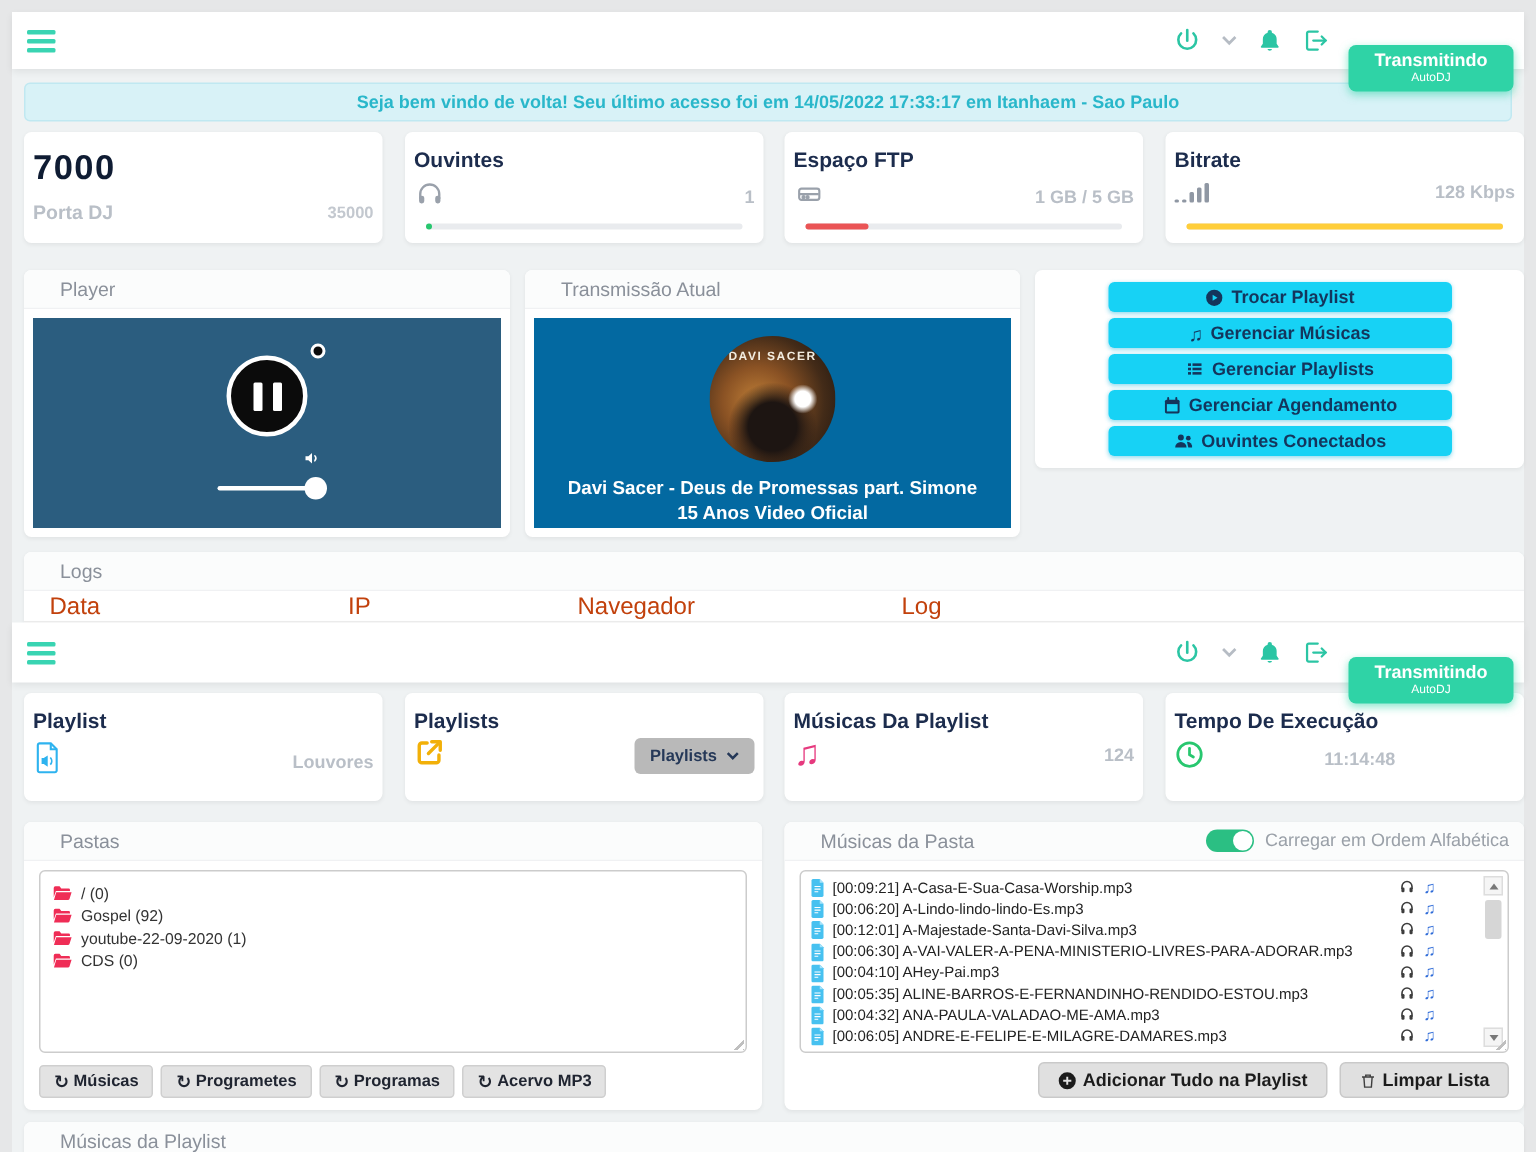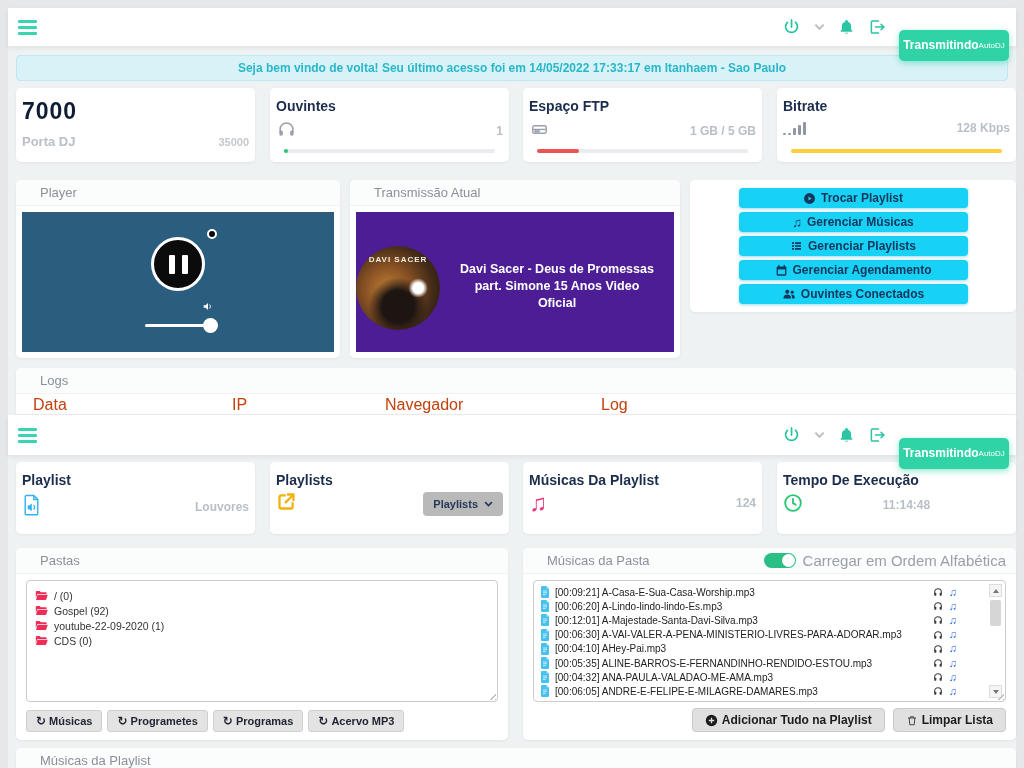--- a/index.html
+++ b/index.html
@@ -11,21 +11,21 @@
   .topbar { position:absolute; left:0; width:1008px; height:38px; background:#fff;
             box-shadow:0 2px 5px rgba(0,0,0,.07); display:flex; align-items:center; z-index:5; }
   .topbar.first { top:0; }
   .topbar.second { top:407px; height:40px; }
   .hamburger { margin-left:10px; width:19px; display:flex; flex-direction:column; gap:3px; cursor:pointer; }
   .hamburger span { height:3px; background:#39d4b2; border-radius:1px; }
   .topbar-right { margin-left:auto; display:flex; align-items:center; gap:13px; padding-right:7px; }
   .icon-btn { display:flex; align-items:center; cursor:pointer; }
   .icon-btn svg { display:block; }
   .transmit-btn { width:110px; height:31px; background:#2fd3a6; border:none; border-radius:5px; color:#fff;
-                  display:flex; align-items:center; justify-content:center;
+                  display:flex; flex-direction:column; align-items:center; justify-content:center;
                   box-shadow:0 2px 6px rgba(47,211,166,.55); cursor:pointer; font-family:inherit;margin-top:36px; }
   .transmit-label { font-size:12px; font-weight:bold; line-height:13px; }
   .transmit-sub { font-size:8px; line-height:9px; }
 
   
   .banner { position:absolute; left:8px; top:47px; width:992px; height:26px; background:#d8f2f7;
             border:1px solid #c0e8f1; border-radius:4px; display:flex; align-items:center; justify-content:center;
             color:#29b7ca; font-size:12px; font-weight:bold; }
 
   
@@ -64,22 +64,22 @@
   .pause-bar { width:6px; height:19px; background:#fff; border-radius:1px; }
   .pause-badge { position:absolute; left:calc(50% + 29px); top:17px; width:10px; height:10px;
                  border:2px solid #fff; background:#0b0b0b; border-radius:50%; }
   .volume { position:absolute; left:123px; bottom:22px; width:64px; height:20px; cursor:pointer; }
   .volume-line { position:absolute; bottom:3px; left:0; width:64px; height:3px; background:#fff; border-radius:2px; }
   .volume-handle { position:absolute; right:-9px; bottom:-3px; width:15px; height:15px; background:#fff; border-radius:50%; }
   .volume-icon { position:absolute; right:-6px; bottom:13px; }
 
   
   .trans-card { left:342px; top:172px; width:330px; height:178px; }
-  .trans-body { position:absolute; left:6px; right:6px; top:32px; bottom:6px; background:#4c1d95;
-                display:flex; flex-direction:row; align-items:center; }
+  .trans-body { position:absolute; left:6px; right:6px; top:32px; bottom:6px; background:#0369a1;
+                display:flex; flex-direction:column; align-items:center; }
   .album { width:84px; height:84px; border-radius:50%; margin-top:12px; position:relative; overflow:hidden; flex:none;
            background: radial-gradient(circle at 74% 50%, #ffffff 0 7%, rgba(255,255,255,0) 13%),
                        radial-gradient(circle at 50% 72%, #1d1512 0 22%, rgba(0,0,0,0) 40%),
                        radial-gradient(circle at 38% 52%, #c08038 0%, #8a5224 34%, #432b18 66%, #1a120e 100%); }
   .album-text { position:absolute; top:9px; width:100%; text-align:center; color:#f2ecdf; font-size:8px;
                 font-weight:bold; letter-spacing:1px; }
   .trans-title { color:#fff; font-size:12.5px; font-weight:bold; text-align:center; margin-top:9px;
                  padding:0 14px; line-height:1.35; }
 
   
@@ -109,21 +109,21 @@
               font-size:11px; font-weight:bold; color:#1f2430; display:flex; align-items:center; gap:3px;
               cursor:pointer; font-family:inherit; }
   .refresh-glyph { font-size:12px; font-weight:bold; line-height:12px; }
 
   
   .musicas-card { left:515px; top:540px; width:493px; height:192px; }
   .musicas-card .card-header { display:flex; align-items:center; }
   .toggle-wrap { margin-left:auto; display:flex; align-items:center; gap:7px; padding-right:10px; }
   .toggle { width:32px; height:15px; border-radius:8px; background:#2bbf83; position:relative; cursor:pointer; }
   .toggle-knob { position:absolute; right:1px; top:1px; width:13px; height:13px; background:#fff; border-radius:50%; }
-  .toggle-label { font-size:15px; color:#9aa0a8; line-height:13px; }
+  .toggle-label { font-size:12px; color:#9aa0a8; line-height:13px; }
   .songs-box { padding:4px 48px 12px 6px; }
   .song-row { display:flex; align-items:center; height:14.2px; gap:5px; cursor:pointer; }
   .song-name { font-size:10px; color:#222; white-space:nowrap; overflow:hidden; flex:1; }
   .song-actions { display:flex; gap:6px; align-items:center; flex:none; }
   .note-small { color:#2e6bd8; font-size:11px; font-weight:bold; line-height:11px; }
   .songs-scrollbar { position:absolute; right:3px; top:3px; bottom:3px; width:13px; }
   .sb-btn { position:absolute; left:0; width:13px; height:13px; background:#f5f5f5; border:1px solid #ddd;
             display:flex; align-items:center; justify-content:center; cursor:pointer; }
   .sb-up{top:0} .sb-down{bottom:0}
   .tri-up { width:0; height:0; border-left:3.5px solid transparent; border-right:3.5px solid transparent; border-bottom:4.5px solid #787878; }

